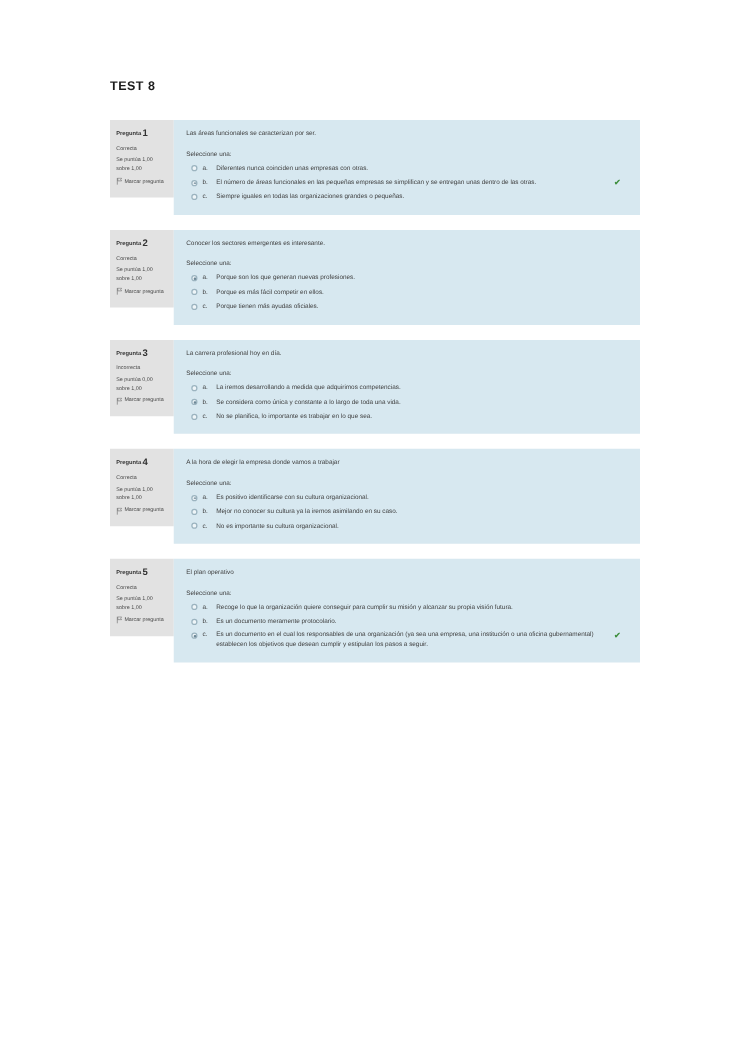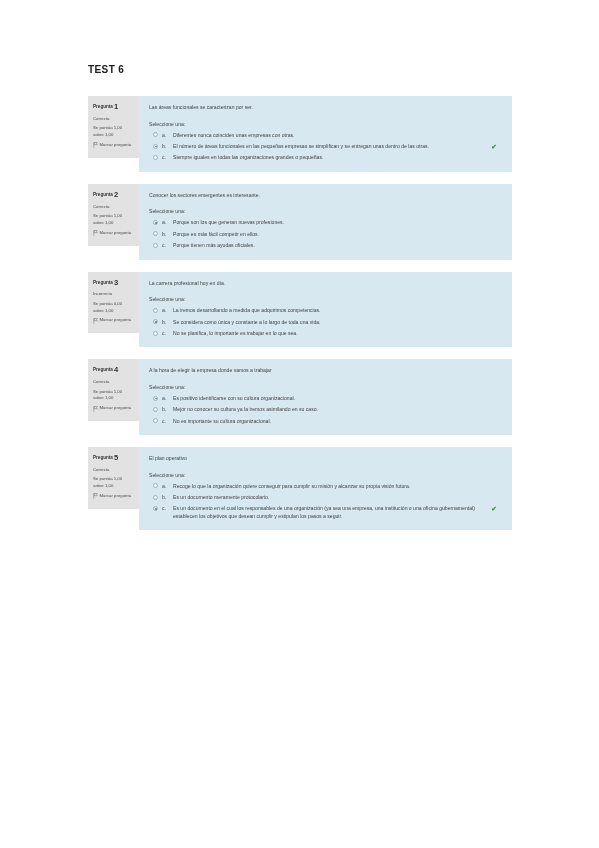--- a/index.html
+++ b/index.html
@@ -150,21 +150,21 @@
     width: 16px;
     text-align: center;
   }
   .mark.correct { color: #3f8f3f; }
 </style>
 </head>
 <body>
 
 <div class="page">
 
-  <div class="page-title">TEST 6</div>
+  <div class="page-title">TEST 8</div>
 
   <div class="quiz" id="question-list">
       <div class="qblock">
         <div class="qinfo">
           <div class="qinfo-head"><span>Pregunta</span><span class="qnum">1</span></div>
           <div class="qinfo-state">Correcta</div>
           <div class="qinfo-grade">
             <div>Se puntúa 1,00</div>
             <div>sobre 1,00</div>
           </div>

